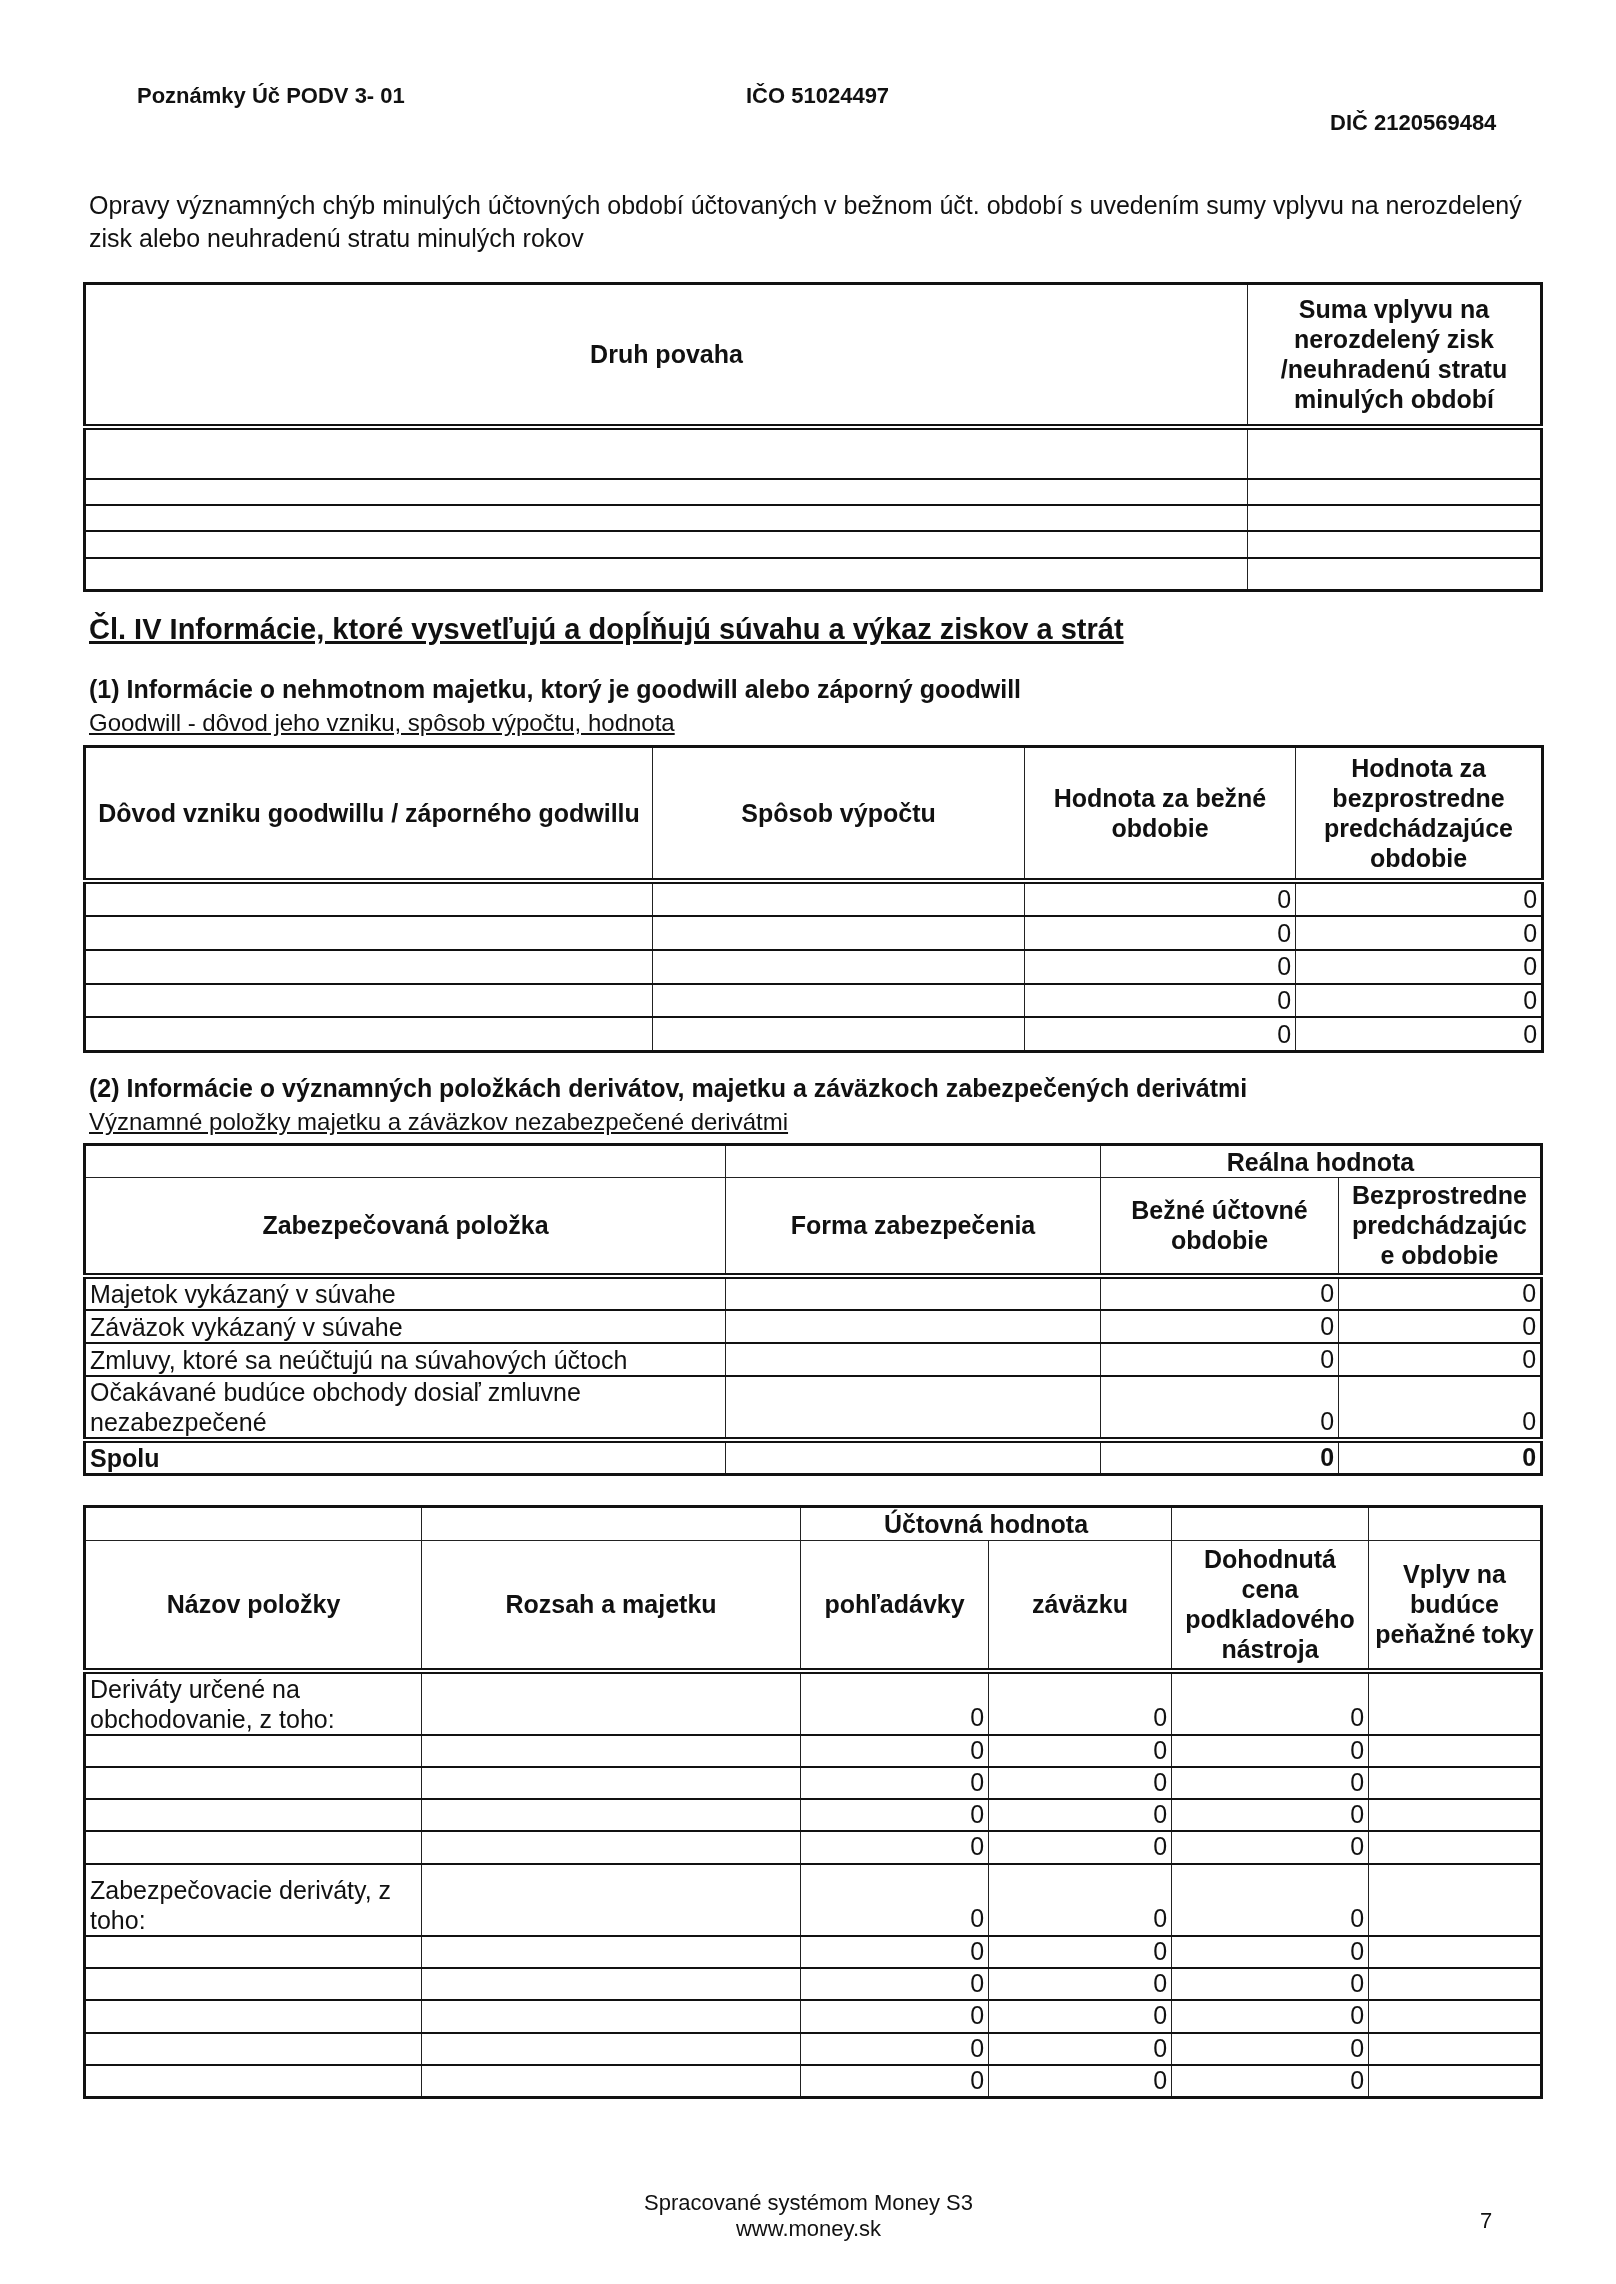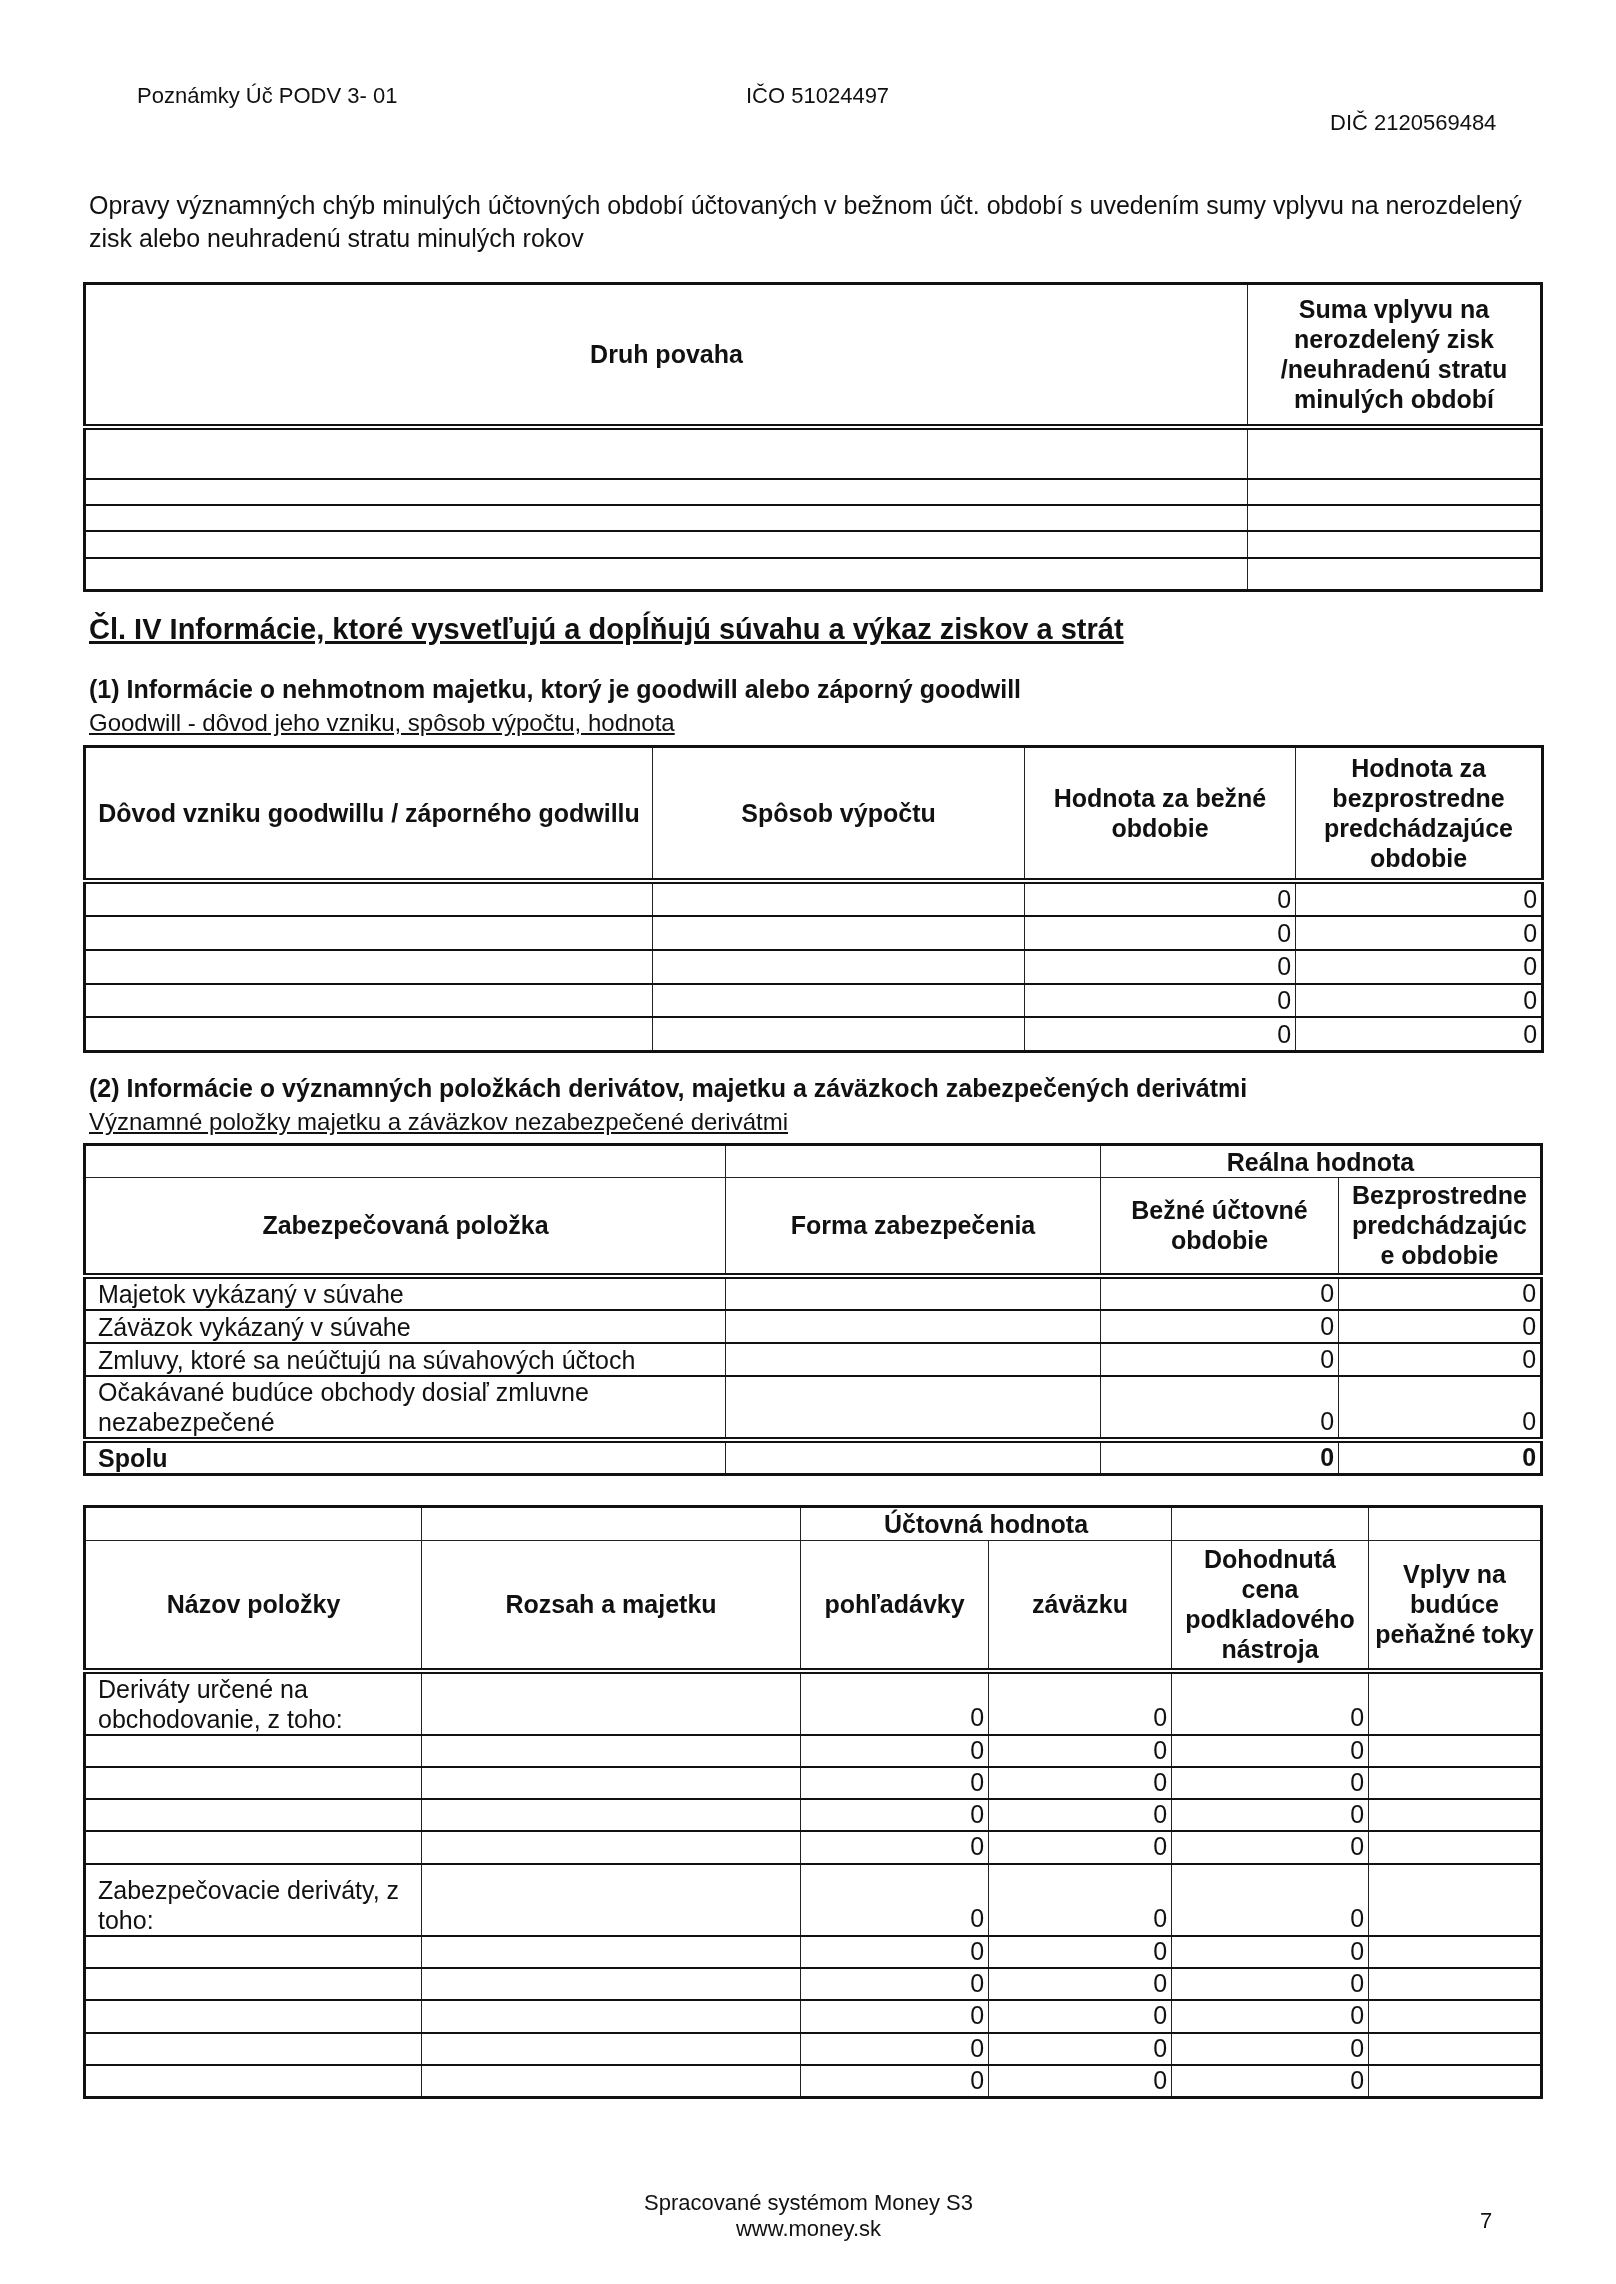--- a/index.html
+++ b/index.html
@@ -1,32 +1,32 @@
 <!DOCTYPE html>
 <html style="font-size:10.4px"><head>
 <meta charset="utf-8">
 <style>
   html, body { margin: 0; padding: 0; background: #ffffff; }
   body { width: 1617px; height: 2284px; position: relative; overflow: hidden;
          font-family: "Liberation Sans", sans-serif; color: #111; }
   .abs { position: absolute; }
-  .hdr { top: 83px; font-size: 22px; }
+  .hdr { top: 83px; font-size: 22px; font-weight: bold; }
   .intro { left: 89px; top: 189px; width: 1467px; font-size: 25px; line-height: 33px; }
   .h-sec { left: 89px; top: 613px; font-size: 29px; font-weight: bold; text-decoration: underline; text-decoration-thickness: 2.6px; }
   .h-sub { font-size: 25px; font-weight: bold; left: 89px; }
   .h-ul { font-size: 24px; text-decoration: underline; left: 89px; text-align: right; }
 
   table { position: absolute; border-collapse: collapse; table-layout: fixed;
           border: 3.9px solid #111; }
   td, th { border: 1.3px solid #222; padding: 0 3.9px; font-size: 25px; vertical-align: middle; }
   td { border-top: 2.6px solid #111; border-bottom: 2.6px solid #111; }
   th { font-weight: bold; text-align: center; line-height: 30px; }
   tr.hdr-last th, tr.hdr-last td { border-bottom: 6.5px double #111; }
   .num { text-align: right; vertical-align: bottom; padding-right: 3.9px; padding-bottom: 1.3px; }
-  .label { text-align: left; vertical-align: bottom; padding-left: 12px; line-height: 30px; }
+  .label { text-align: left; vertical-align: bottom; padding-left: 4px; line-height: 30px; }
   .bold { font-weight: bold; }
 
   .footer { left: 0; width: 1617px; top: 2190px; text-align: center; font-size: 22px; line-height: 26px; }
   .pagenum { left: 1480px; top: 2208px; font-size: 22px; }
 </style>
 </head>
 <body>
 
 <div class="abs hdr" style="left:137px;">Poznámky Úč PODV 3- 01</div>
 <div class="abs hdr" style="left:746px;">IČO 51024497</div>

